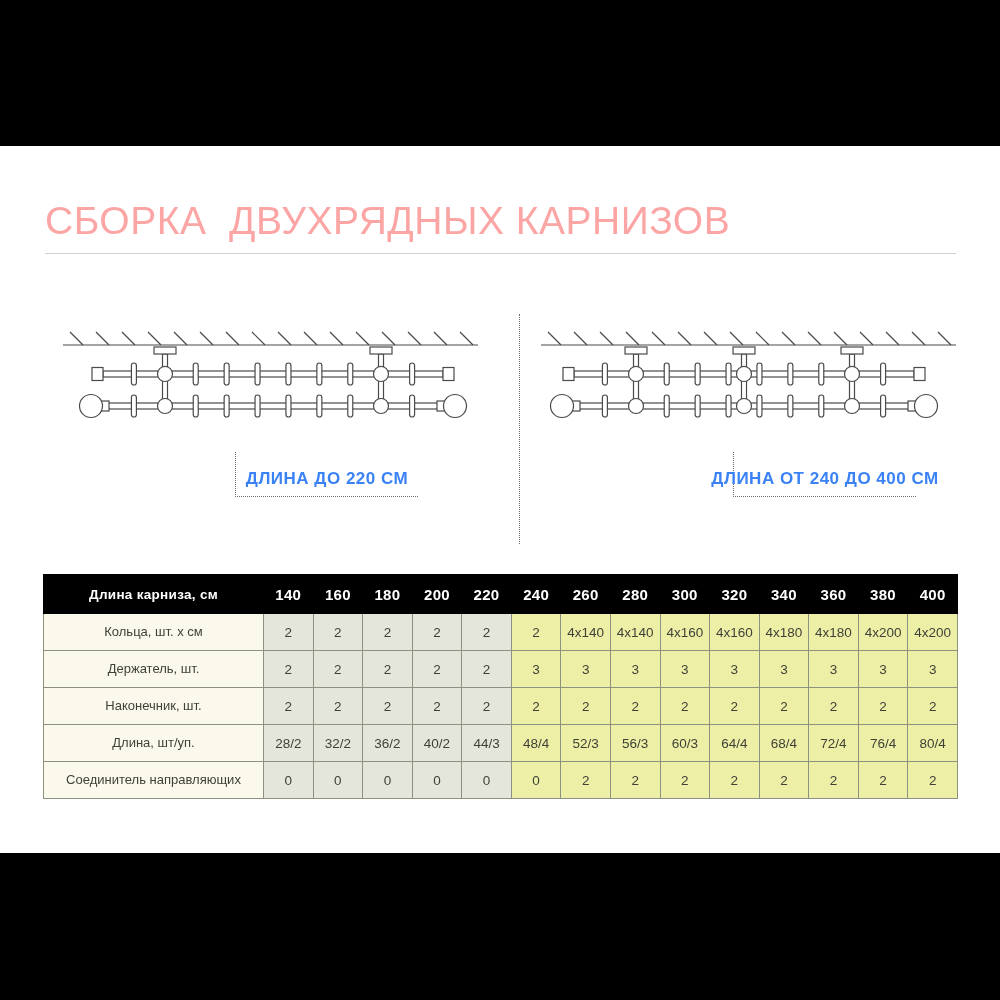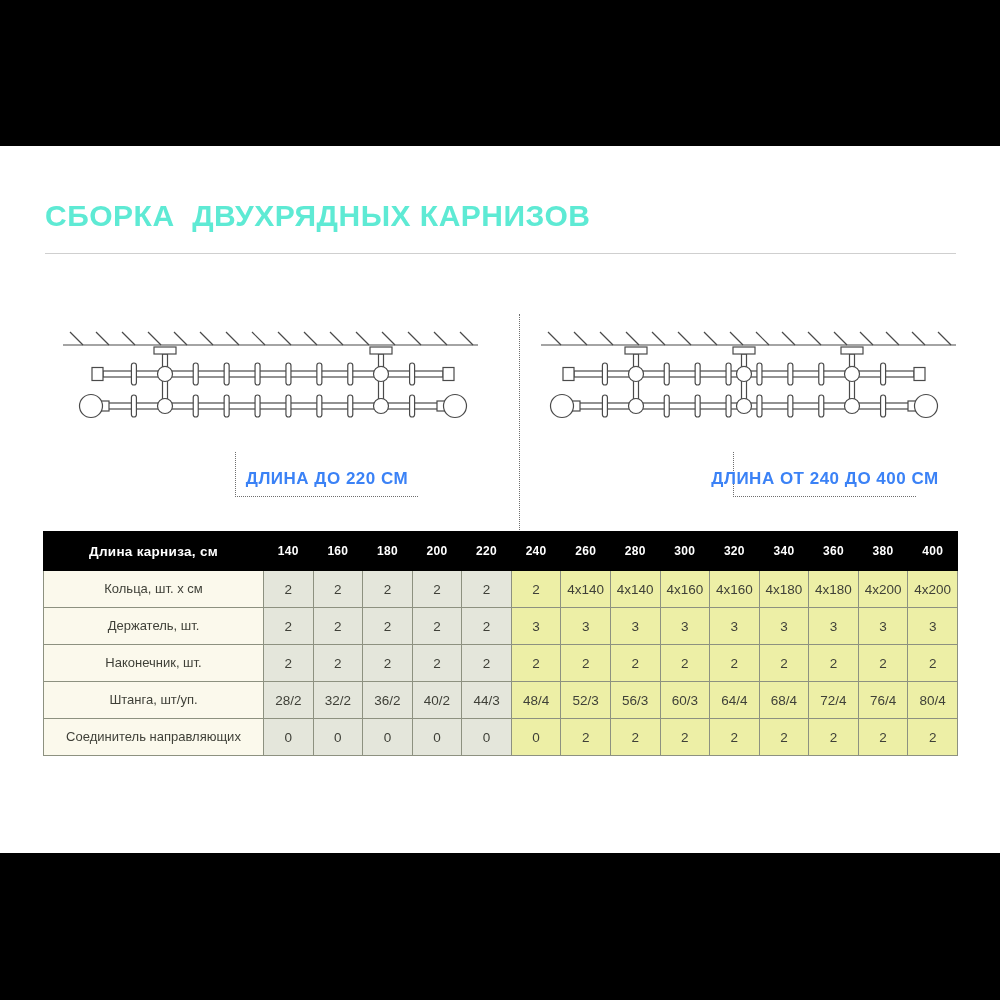--- a/index.html
+++ b/index.html
@@ -1,35 +1,35 @@
 <!DOCTYPE html>
 <html style="--header-bg: #000000; --label-bg: #fbf9ec; --short-bg: #e4e6db; --long-bg: #edefa6; --border-col: #8d9180; --cell-text: #3f4038; --diagram-stroke: #4a4a4a;"><head>
 <meta charset="utf-8">
 <style>
   html,body{margin:0;padding:0;background:#000;}
   .page{position:relative;width:1000px;height:1000px;background:#000;overflow:hidden;
         font-family:"Liberation Sans",sans-serif;}
   .white-panel{position:absolute;left:0;top:146px;width:1000px;height:707px;background:#ffffff;}
-  .page-title{position:absolute;left:45px;top:199px;font-size:30px;font-weight:700;
-        letter-spacing:.5px;color:#5eead4;white-space:pre;}
+  .page-title{position:absolute;left:45px;top:199px;font-size:39px;font-weight:400;
+        letter-spacing:.5px;color:#fca5a5;white-space:pre;}
   .title-rule{position:absolute;left:45px;top:253px;width:911px;height:0;border-top:1px solid #cfcfcf;}
   svg.diagram{position:absolute;width:425px;height:130px;}
   #diagram-short{left:58px;top:310px;}
   #diagram-long{left:536px;top:310px;}
   .section-divider{position:absolute;left:519px;top:314px;height:230px;width:0;
         border-left:1.5px dotted #6e6e6e;}
   .length-label{position:absolute;width:183px;height:45px;display:flex;align-items:flex-end;
         justify-content:center;padding-bottom:7px;box-sizing:border-box;
         border-left:1.5px dotted #6e6e6e;border-bottom:1.5px dotted #6e6e6e;
         font-weight:700;font-size:17px;letter-spacing:.5px;color:#3b82f6;white-space:nowrap;}
   #label-short{left:235px;top:452px;}
   #label-long{left:733px;top:452px;}
-  table.assembly{position:absolute;left:43px;top:531px;width:915px;border-collapse:collapse;
+  table.assembly{position:absolute;left:43px;top:574px;width:915px;border-collapse:collapse;
         table-layout:fixed;}
-  table.assembly th{background:var(--header-bg,#000);color:#fff;font-weight:600;font-size:12px;
+  table.assembly th{background:var(--header-bg,#000);color:#fff;font-weight:600;font-size:15px;
         height:36px;border:1px solid var(--header-bg,#000);text-align:center;letter-spacing:.3px;}
   table.assembly th.lbl{font-size:13.5px;}
   table.assembly td{border:1px solid var(--border-col,#8d9180);text-align:center;
         font-size:13.5px;color:var(--cell-text,#3f4038);height:32px;padding:2px 1px;}
   table.assembly td.lbl{background:var(--label-bg,#fbf9ec);font-size:13px;
         white-space:pre-line;line-height:1.25;}
   table.assembly td.short{background:var(--short-bg,#e4e6db);}
   table.assembly td.long{background:var(--long-bg,#edefa6);}
 </style>
 </head>
@@ -241,21 +241,21 @@
           <td class="long">2</td>
           <td class="long">2</td>
           <td class="long">2</td>
           <td class="long">2</td>
           <td class="long">2</td>
           <td class="long">2</td>
           <td class="long">2</td>
           <td class="long">2</td>
         </tr>
         <tr>
-          <td class="lbl">Штанга, шт/уп.</td>
+          <td class="lbl">Длина, шт/уп.</td>
           <td class="short">28/2</td>
           <td class="short">32/2</td>
           <td class="short">36/2</td>
           <td class="short">40/2</td>
           <td class="short">44/3</td>
           <td class="long">48/4</td>
           <td class="long">52/3</td>
           <td class="long">56/3</td>
           <td class="long">60/3</td>
           <td class="long">64/4</td>

